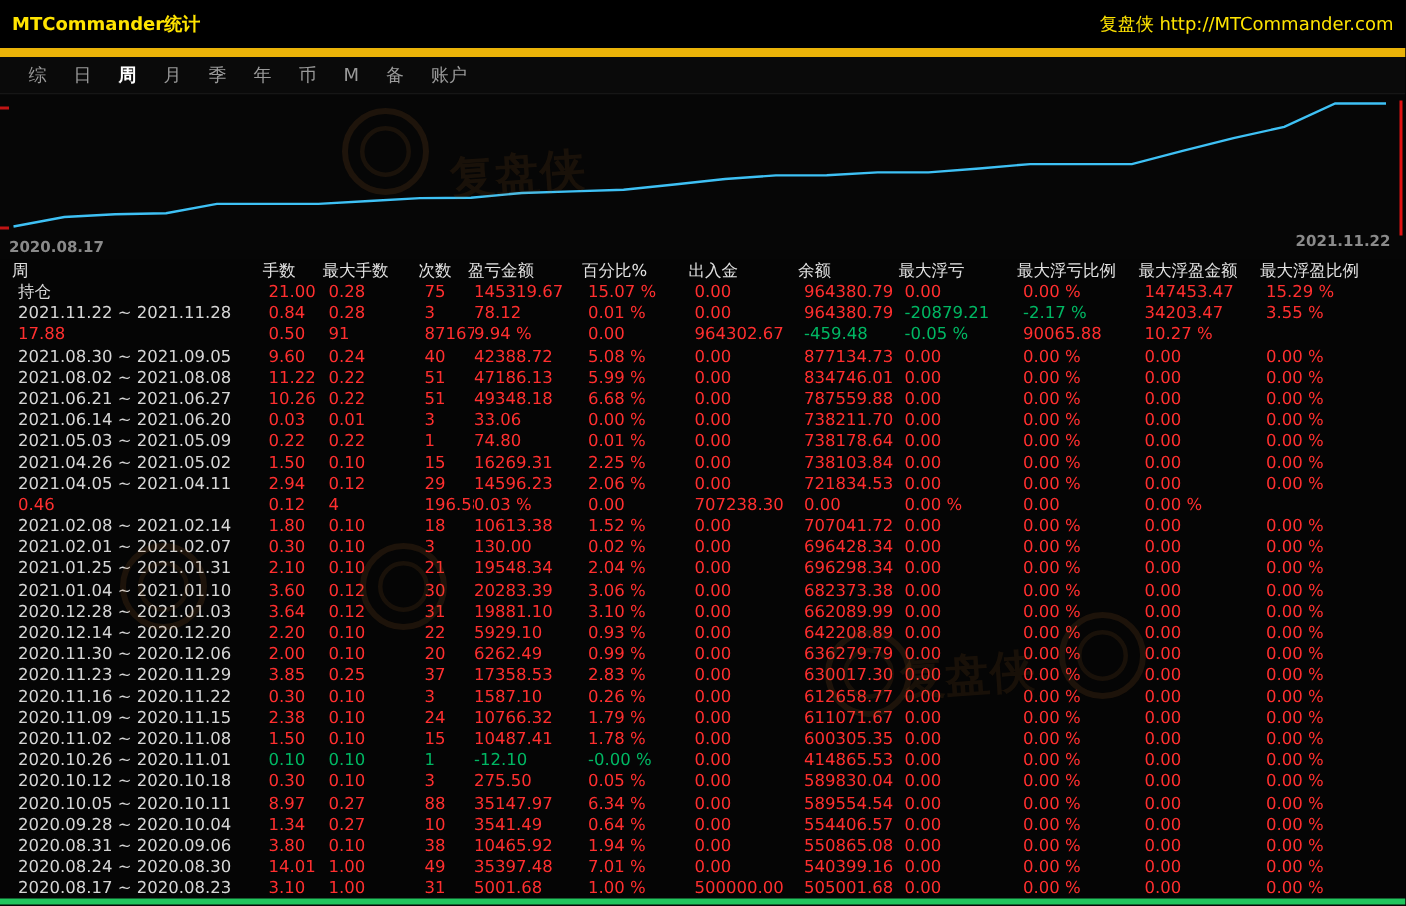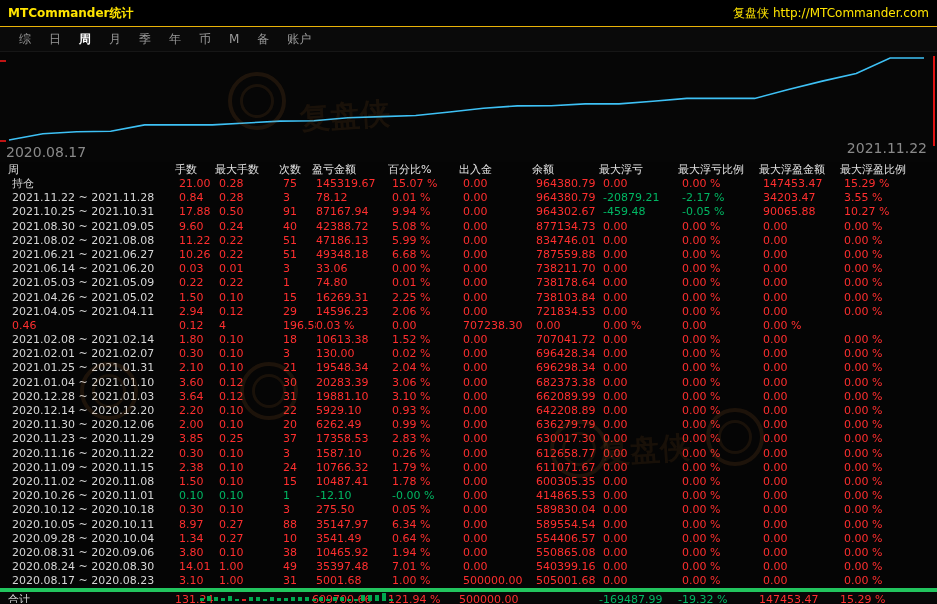--- a/index.html
+++ b/index.html
@@ -1,34 +1,34 @@
 <!DOCTYPE html>
 <html><head>
 <meta charset="utf-8">
 <style>
   html,body{margin:0;padding:0;background:#050505;}
   body{width:937px;height:604px;overflow:hidden;position:relative;
        font-family:"DejaVu Sans","Liberation Sans",sans-serif;font-size:11px;color:#ccc;}
 
   
-  .titlebar{height:27px;background:#000;display:flex;align-items:center;
-            justify-content:space-between;padding:0 8px;border-bottom:1px solid #eab308;box-sizing:border-box;}
+  .titlebar{height:38px;background:#000;display:flex;align-items:center;
+            justify-content:space-between;padding:0 8px;border-bottom:6px solid #eab308;box-sizing:border-box;}
   .app-title{color:#ffe400;font-weight:bold;font-size:12px;}
   .title-link{color:#ffe400;font-size:12px;cursor:pointer;}
 
   
   .menubar{height:25px;background:#0a0a0a;display:flex;align-items:center;
            padding-left:10px;border-bottom:1px solid #161616;box-sizing:border-box;}
   .tab{color:#9a9a9a;font-size:12px;padding:2px 9px;cursor:pointer;}
   .tab.active{color:#ffffff;font-weight:bold;}
 
   
   .chart-panel{height:110px;position:relative;background:#060606;box-sizing:border-box;}
   .chart-panel svg{position:absolute;left:4px;top:2px;width:925px;height:92px;}
-  .axis-label{position:absolute;bottom:2px;color:#8a8a8a;font-size:14px;}
+  .axis-label{position:absolute;bottom:2px;color:#8a8a8a;font-size:10px;font-weight:bold;}
   .axis-label.left{left:6px;}
   .axis-label.right{right:10px;bottom:6px;}
   .right-marker{position:absolute;right:2px;top:4px;height:90px;width:2px;background:#e01212;}
   .left-tick{position:absolute;left:0;width:6px;height:2px;background:#c01414;}
 
   
   .grid{display:grid;grid-template-columns:167px 40px 64px 33px 76px 71px 73px 67px 79px 81px 81px 1fr;}
   .table-header{height:15px;line-height:15px;padding-left:8px;box-sizing:border-box;}
   .hcell{color:#e2e2e2;white-space:nowrap;overflow:hidden;cursor:default;}
   .table-body{padding-left:12px;box-sizing:border-box;}
@@ -125,21 +125,20 @@
       <div class="cell c-red">78.12</div>
       <div class="cell c-red">0.01 %</div>
       <div class="cell c-red">0.00</div>
       <div class="cell c-red">964380.79</div>
       <div class="cell c-green">-20879.21</div>
       <div class="cell c-green">-2.17 %</div>
       <div class="cell c-red">34203.47</div>
       <div class="cell c-red">3.55 %</div>
     </div>
     <div class="grid trow">
-      <div class="cell c-lab">2021.10.25 ~ 2021.10.31</div>
       <div class="cell c-red">17.88</div>
       <div class="cell c-red">0.50</div>
       <div class="cell c-red">91</div>
       <div class="cell c-red">87167.94</div>
       <div class="cell c-red">9.94 %</div>
       <div class="cell c-red">0.00</div>
       <div class="cell c-red">964302.67</div>
       <div class="cell c-green">-459.48</div>
       <div class="cell c-green">-0.05 %</div>
       <div class="cell c-red">90065.88</div>

